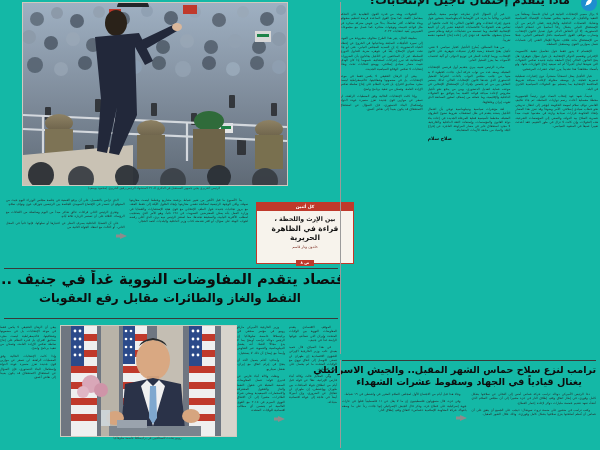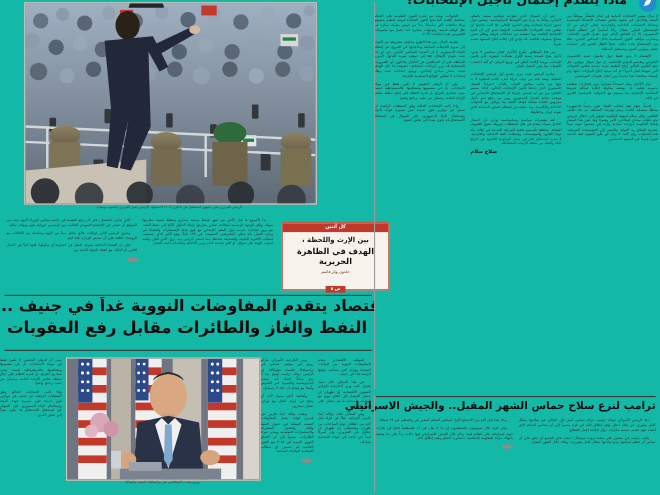--- a/index.html
+++ b/index.html
@@ -78,21 +78,21 @@
   
   #main-headline{
     position:absolute;left:0;top:270px;width:340px;height:38px;overflow:hidden;
     text-align:center;
   }
   #main-headline .l1{
     font-size:14.5px;font-weight:bold;color:#0d0d0d;white-space:nowrap;
     margin-right:-22px;line-height:19px;
   }
   #main-headline .l2{
-    font-size:15px;font-weight:bold;color:#0d0d0d;white-space:nowrap;
+    font-size:12px;font-weight:bold;color:#0d0d0d;white-space:nowrap;
     line-height:18px;
   }
 
   
   #bottom-photo{
     position:absolute;left:60px;top:325px;width:175px;height:110px;
     overflow:hidden;border:0.5px solid #cfcabf;background:#7e848b;
   }
   #bottom-caption{
     position:absolute;left:60px;top:436px;width:175px;
@@ -276,21 +276,21 @@
         <svg viewBox="0 0 22 12">
             <path d="M22 6 L8 0 L8 3 L0 3 L0 9 L8 9 L8 12 Z" fill="#8c8c8c"></path>
           </svg>
       </div>
     </div>
   </div>
 
   <div id="promo-box">
     <div id="promo-bar">كل أثنين</div>
     <div id="promo-l1">بين الإرث واللحظة ،</div>
-    <div id="promo-l2">الهدف في الظاهرة الحريرية</div>
+    <div id="promo-l2">قراءة في الظاهرة الحريرية</div>
     <div id="promo-author">خلدون وتار قاسم</div>
     <div id="promo-page">ص ٨</div>
   </div>
 
   <div class="rule" style="left:4px;top:268px;width:334px;"></div>
 
   <div id="main-headline">
     <div class="l1">الاقتصاد يتقدم المفاوضات النووية غداً في جنيف ..</div>
     <div class="l2">النفط والغاز والطائرات مقابل رفع العقوبات</div>
   </div>
@@ -431,20 +431,21 @@
     <div class="col">
       <p class="ptxt ind">للتحولات، ويحد من قدرة القوى التقليدية على التحكم بمفاصل اللعبة. كما يمنح القوى الصاعدة فرصة لتنظيم صفوفها وبناء تحالفات أكثر تماسكاً، بدلاً من خوض معركة مبكرة في ظل قواعد قديمة، وتوجهات متناثرة كما حصل مع مجموعات التغييريين بُعيد انتخابات ٢٠٢٢.</p>
       <p class="ptxt ind">بطبيعة الحال، يثير هذا الطرح مخاوف مشروعة من العودة إلى سيرة التأجيلات السابقة وتداعياتها في الخروج عن إنتظام الحياة الدستورية. إذ إن التمديد للمجلس النيابي، حتى لو جاء تحت عنوان الإصلاح، يُعَدّ في جوهره ضربة للتداول الدوري للسلطة. غير أن المدافعين عن التأجيل يجادلون بأن الضرورات الإستثنائية قد تبرر إجراءات استثنائية، خصوصاً إذا كان الهدف تثبيت مسار سيادي إصلاحي، ووضع انتخابات تحت وطأة إنتخابات لا تعكس الوقائع السياسية الجديدة.</p>
       <p class="ptxt ind">يبقى أن الرهان الحقيقي لا يكمن فقط في موعد الإنتخابات، بل في مضمونها وشفافيتها. فالديمقراطية ليست مجرد صناديق اقتراع، بل قدرة النظام على إنتاج سلطة تعكس الإرادة العامة، وتتمكن من تنفيذ برنامج واضح.</p>
       <p class="ptxt ind">وإذا كانت الإنتخابات الحالية وفق المعطيات الراهنة، لن تسفر عن موازين قوى جديدة تعزز مسيرة عودة الدولة وإستكمال البناء الدستوري، فإن السؤال عن استحقاق الاستحقاق قد يكون بعيداً إلى نقاش أعمق.</p>
     </div>
   </div>
 
   <div id="br-article">
     <div id="br-head1">ترامب لنزع سلاح حماس الشهر المقبل.. والجيش الاسرائيلي</div>
+    <div id="br-head2">يغتال قيادياً في الجهاد وسقوط عشرات الشهداء</div>
     <div id="br-cols">
       <div class="col">
         <p class="ptxt ind">دعا الرئيس الأميركي دونالد ترامب حركة حماس أمس إلى التخلي عن سلاحها بشكل كامل وفوري، في إطار اتفاق وقف إطلاق النار في غزة مشيراً إلى أن مجلس السلام الذي أنشأه تعهد تقديم خمسة مليارات دولار لإعادة إعمار القطاع.</p>
         <p class="ptxt ind">وكتب ترامب في منشور على منصة تروث سوشال: «يجب على الجميع أن يتفق على أن حماس أن تُنظم أسلحتها بنزع سلاحها بشكل كامل وفوري». وذلك خلال الشهر المقبل.</p>
       </div>
       <div class="col">
         <p class="ptxt ind">وجاء هذا قبل أيام من الاجتماع الأول لمجلس السلام المقرر في واشنطن في ١٩ شباط.</p>
         <p class="ptxt ind">وفي غزة، قال مسؤولون فلسطينيون إن ما لا يقل عن ١١ فلسطينياً قتلوا في غارات جوية إسرائيلية على قطاع غزة، وذكر قال الجيش الإسرائيلي إنها جاءت رداً على ما وصفه بانتهاك حركة المقاومة الإسلامية «حماس» لاتفاق وقف إطلاق النار.</p>
         <div class="arrow" style="position:relative;left:0;top:0;">
           <svg viewBox="0 0 22 12">

